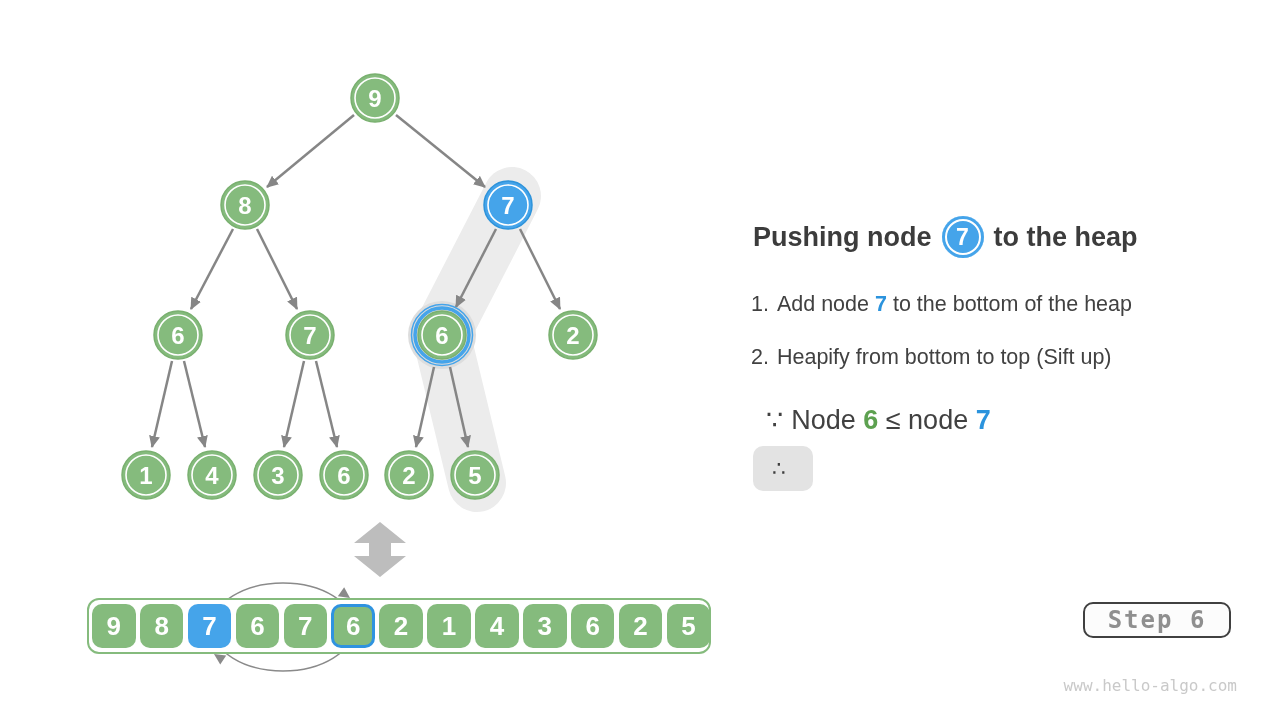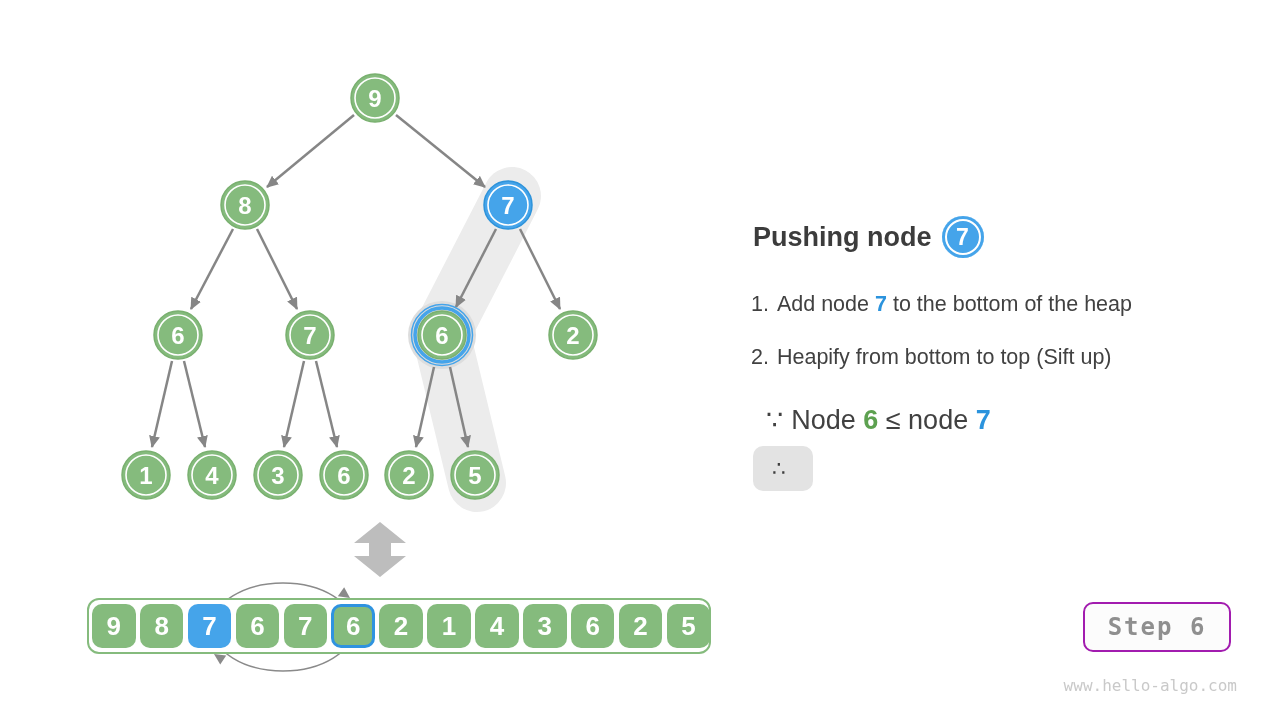--- a/index.html
+++ b/index.html
@@ -66,22 +66,22 @@
   b.b{color:#2b93dd;}
   b.g{color:#5da150;}
   .therefore-badge{
     position:absolute;left:753px;top:446px;height:45px;z-index:2;
     background:#e3e3e3;border-radius:10px;padding:0 19px;
     display:flex;align-items:center;font-size:21.5px;color:#3e3e3e;
   }
 
   
   .step-indicator{
-    position:absolute;left:1083px;top:602px;width:148px;height:50px;z-index:2;
-    box-sizing:border-box;background:#fcfcfc;border:2px solid #a21caf;
+    position:absolute;left:1083px;top:602px;width:148px;height:36px;z-index:2;
+    box-sizing:border-box;background:#fcfcfc;border:2px solid #404040;
     border-radius:10px;display:flex;align-items:center;justify-content:center;
     font-family:"DejaVu Sans Mono",monospace;font-weight:bold;
     font-size:24px;letter-spacing:2px;color:#8f8f8f;cursor:pointer;
   }
   .watermark{
     position:absolute;right:43px;top:676px;z-index:2;
     font-family:"DejaVu Sans Mono",monospace;font-size:16px;color:#c9c9c9;
   }
 </style>
 </head>
@@ -201,20 +201,21 @@
 </div>
 
 <svg id="layer-overlay" width="740" height="720" viewBox="0 0 740 720">
   <path d="M-11,-5.5 L0,0 L-11,5.5 Z" fill="#8a8a8a" transform="translate(350,598) rotate(35)"></path>
   <path d="M-11,-5.5 L0,0 L-11,5.5 Z" fill="#8a8a8a" transform="translate(214,654) rotate(213)"></path>
 </svg>
 
 <div class="title-row">
   <span>Pushing node</span>
   <span class="node-chip">7</span>
+  <span>to the heap</span>
 </div>
 
 <div class="step-line step-1">
   <span>1.</span>
   <span><span>Add node </span><b class="b">7</b><span> to the bottom of the heap</span></span>
 </div>
 
 <div class="step-line step-2">
   <span>2.</span>
   <span><span>Heapify from bottom to top (Sift up)</span><b class="b"></b><span></span></span>

